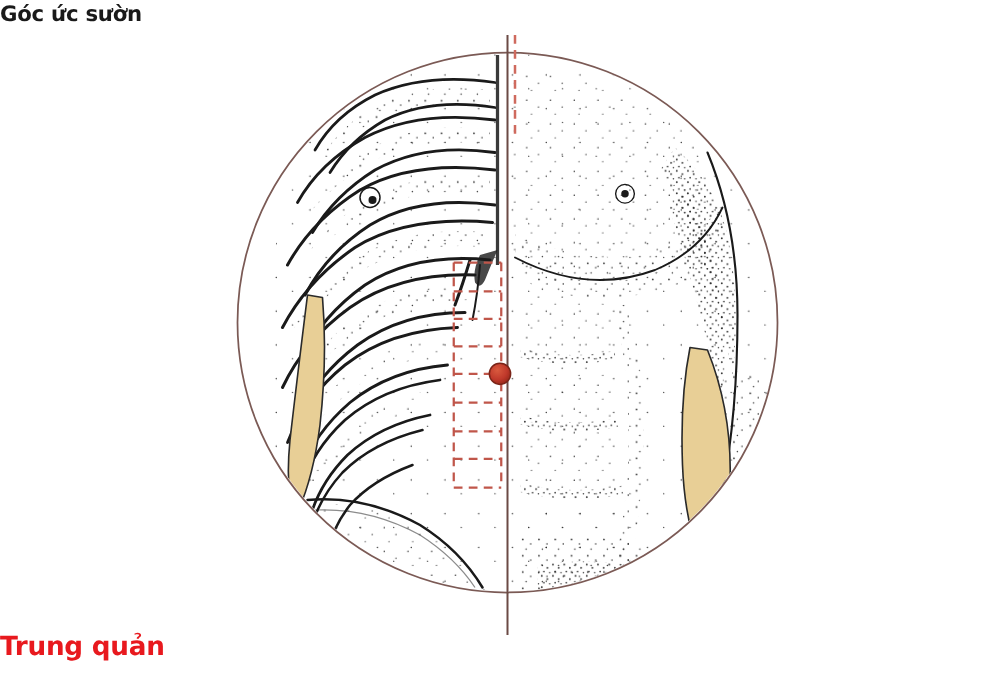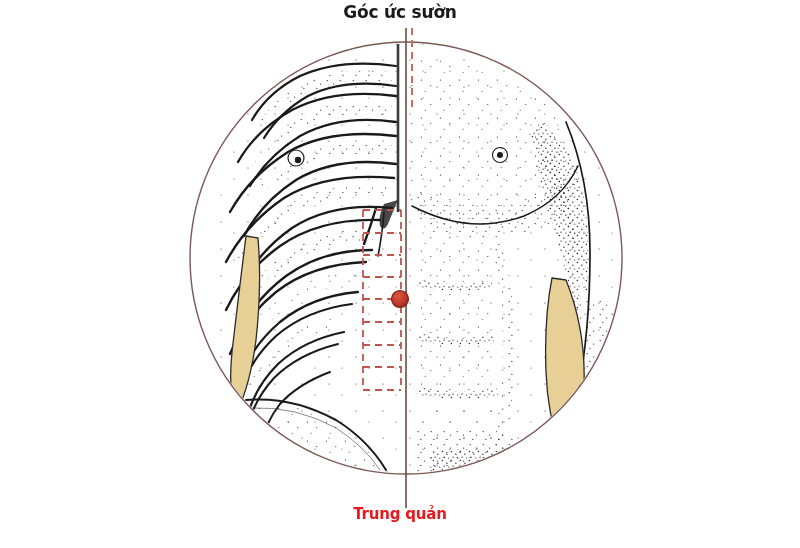--- a/index.html
+++ b/index.html
@@ -16,33 +16,32 @@
   }
   #stage {
     position: absolute;
     left: 0; top: 0;
     width: 800px;
     height: 548px;
   }
   .label {
     position: absolute;
     width: 100%;
-    text-align: center;
     font-weight: bold;
     white-space: nowrap;
     letter-spacing: -0.2px;
   }
   #label-top {
     top: 2px;
     font-size: 17px;
     color: #1a1a1a;
   }
   #label-bottom {
     top: 505px;
-    font-size: 15px;
+    font-size: 21px;
     color: #e8191e;
   }
   svg { display: block; }
 </style>
 </head>
 <body style="background: rgb(255, 255, 255);">
 
 <div id="stage">
 
   <div class="label" id="label-top">Góc ức sườn</div>

